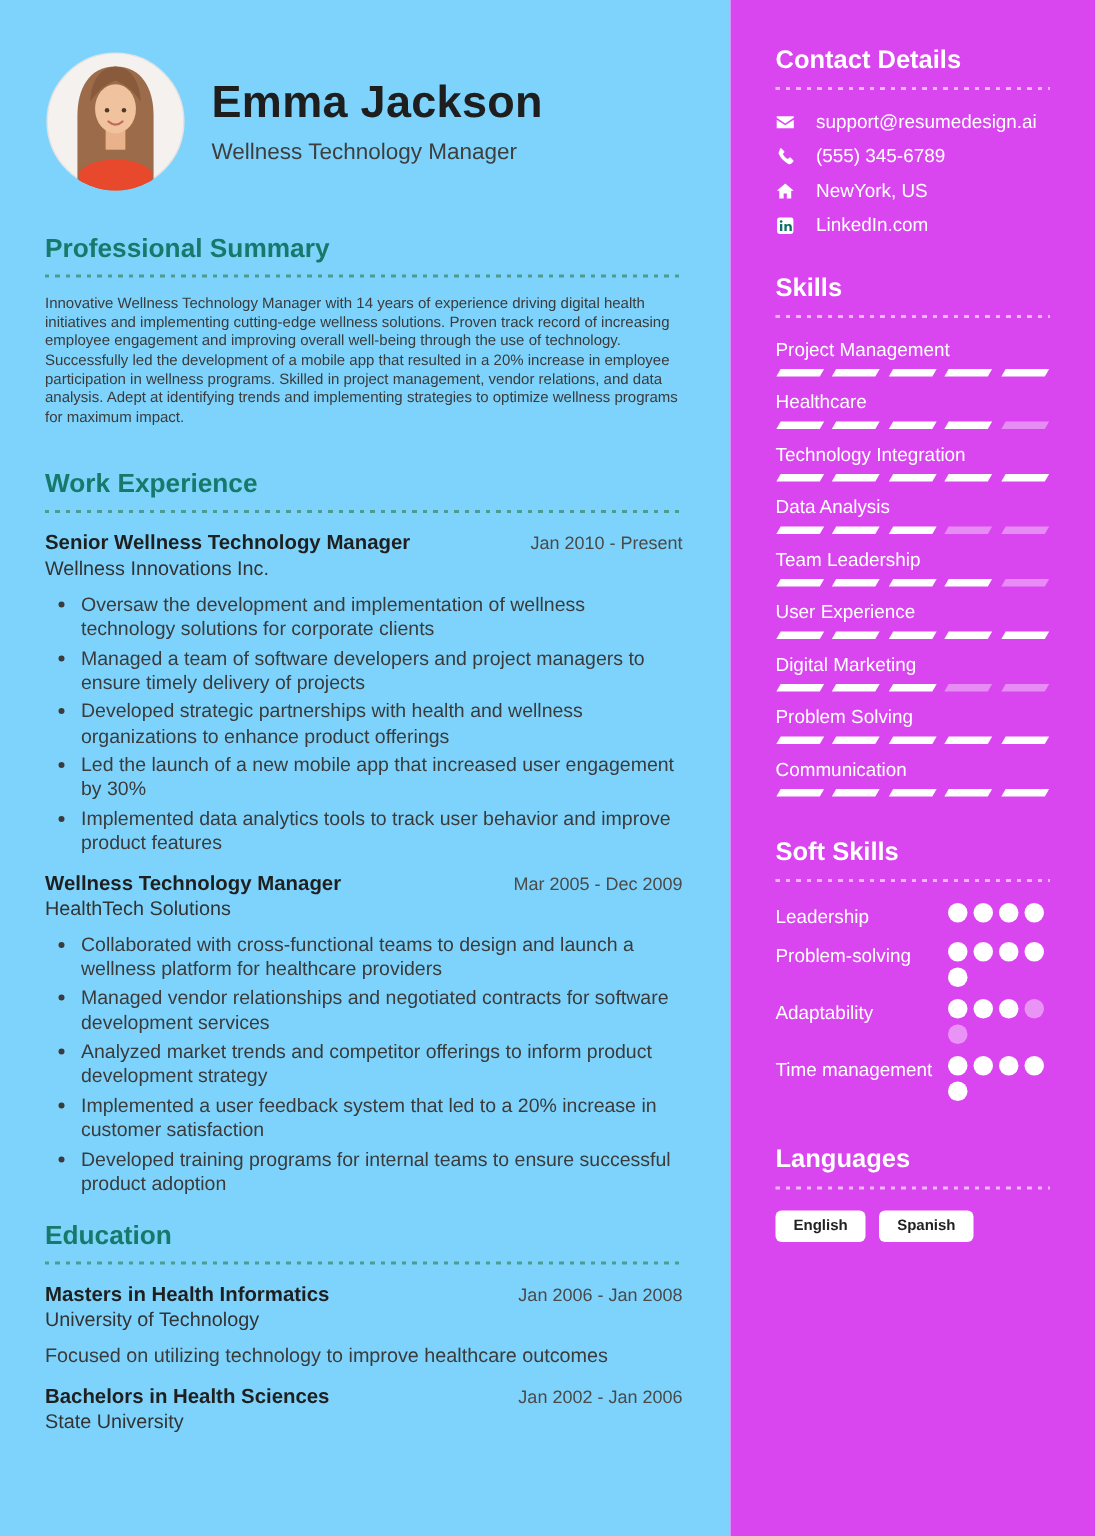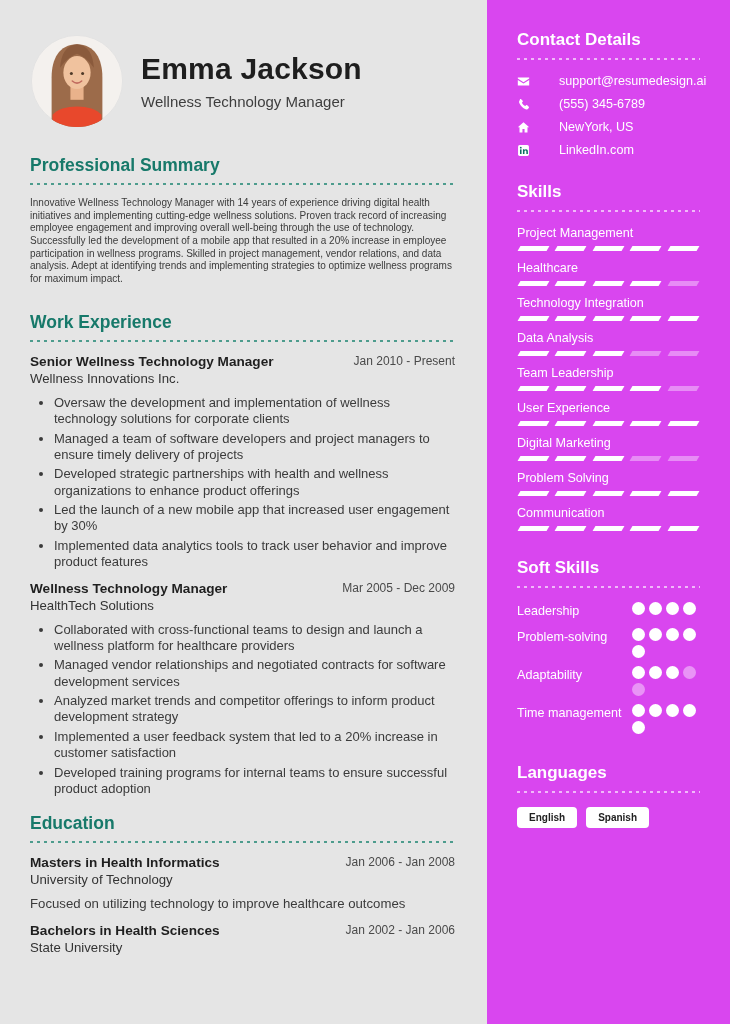--- a/index.html
+++ b/index.html
@@ -5,58 +5,58 @@
   * { box-sizing: border-box; }
   html,body { margin:0; padding:0; }
   body {
     width:730px; height:1024px; overflow:hidden;
     display:flex;
     font-family:"Liberation Sans", sans-serif;
     background:#ffffff;
   }
   
   .main {
-    flex:1; background:#e5e5e5;
+    flex:1; background:#7dd3fc;
     padding:34px 32px 0 30px;
   }
   .header { display:flex; align-items:center; gap:17px; margin-bottom:27px; }
   .avatar { width:94px; height:94px; flex:0 0 94px; }
   .name { font-size:30px; font-weight:bold; color:#1e1e1e; margin:0 0 7px 0; letter-spacing:.2px; }
   .role { font-size:15px; color:#3e3e3e; }
 
   .main-heading { font-size:17.5px; font-weight:bold; color:#17796a; margin:0 0 7px 0; }
   .dotline { height:2px; margin-bottom:12px;
     background:repeating-linear-gradient(90deg,#4d9c8d 0 3px, transparent 3px 7px); }
   .sb-dotline { height:2px; margin-bottom:14px;
     background:repeating-linear-gradient(90deg,rgba(255,255,255,.62) 0 3px, transparent 3px 7px); }
 
   .summary-text { font-size:10px; color:#3b3b3b; line-height:1.27; margin:0 0 26px 0; }
 
   .job { margin-bottom:4px; }
-  .job-header { display:flex; justify-content:space-between; align-items:flex-start;gap:28px; }
+  .job-header { display:flex; justify-content:space-between; align-items:flex-end;gap:28px; }
   .job-title { font-size:13.6px; font-weight:bold; color:#1f1f1f; }
   .job-dates { font-size:12px; color:#4a4a4a; white-space:nowrap; margin-left:12px; }
   .company { font-size:13.2px; color:#333; margin:2px 0 9px 0; }
   ul.bullets { margin:0 0 10px 0; padding-left:24px; }
   ul.bullets li { font-size:13px; color:#3b3b3b; line-height:1.26; margin-bottom:3px; }
 
   .edu { margin-bottom:6px; }
   .edu-desc { font-size:13.2px; color:#3b3b3b; margin:8px 0 12px 0; }
 
   .section { margin-bottom:16px; }
 
   
   .sidebar {
     width:243px; flex:0 0 243px;
     background:#d946ef; color:#ffffff;
     padding:30px 30px 0 30px;
   }
   .sb-heading { font-size:17px; font-weight:bold; color:#ffffff; margin:0 0 8px 0; }
 
-  .contact-row { display:flex; align-items:center; gap:29px; margin-bottom:9px; }
+  .contact-row { display:flex; align-items:center; gap:14px; margin-bottom:9px; }
   .contact-text { font-size:12.6px; color:#ffffff; }
   .cicon { width:13px; height:13px; flex:0 0 13px; display:flex; align-items:center; justify-content:center; }
   .cicon svg { width:13px; height:13px; display:block; }
 
   .skills-block { margin-top:25px; }
   .skill { margin-bottom:10px; }
   .skill-name { font-size:12.6px; margin-bottom:6px; }
   .bar-row { display:flex; gap:8px; padding:0 2px; }
   .seg { flex:1; height:5px; background:#ffffff; transform:skewX(-30deg); }
   .seg.empty { background:rgba(255,255,255,.38); }

